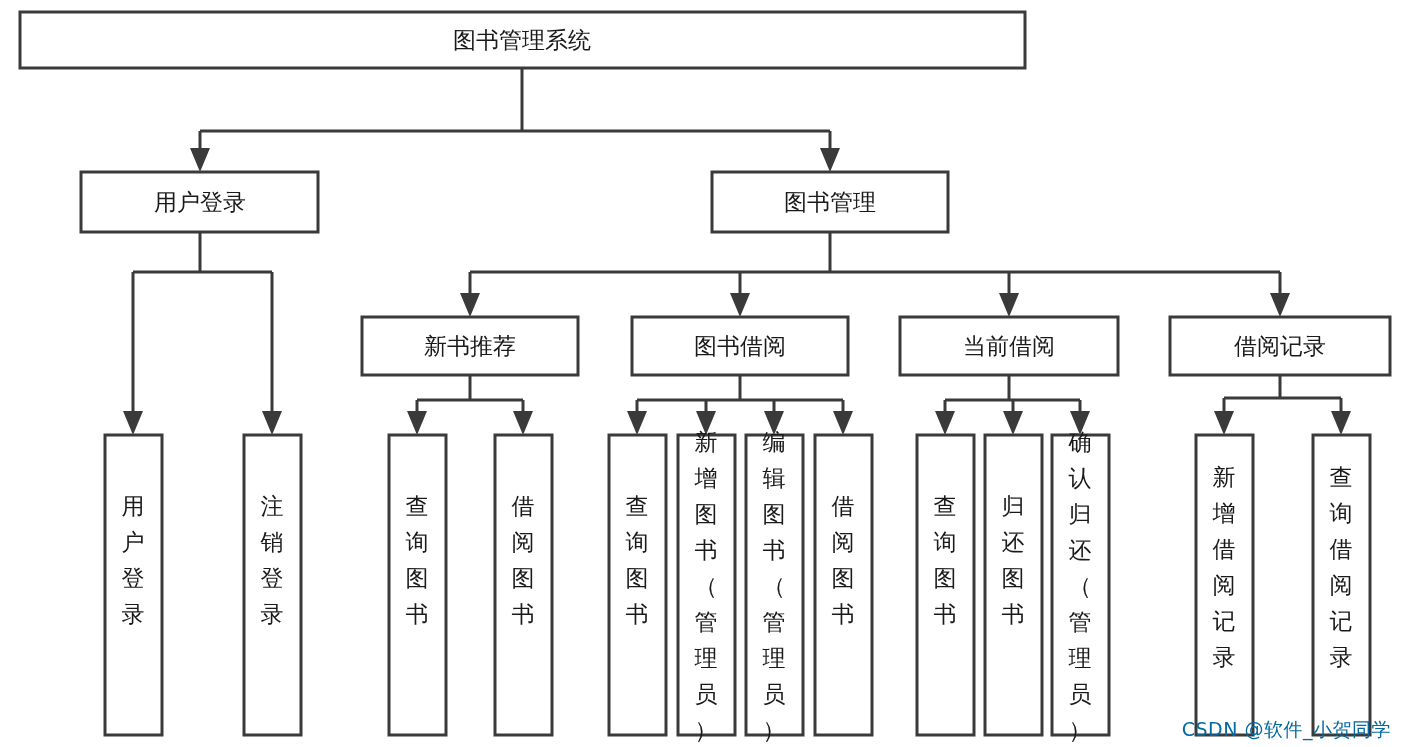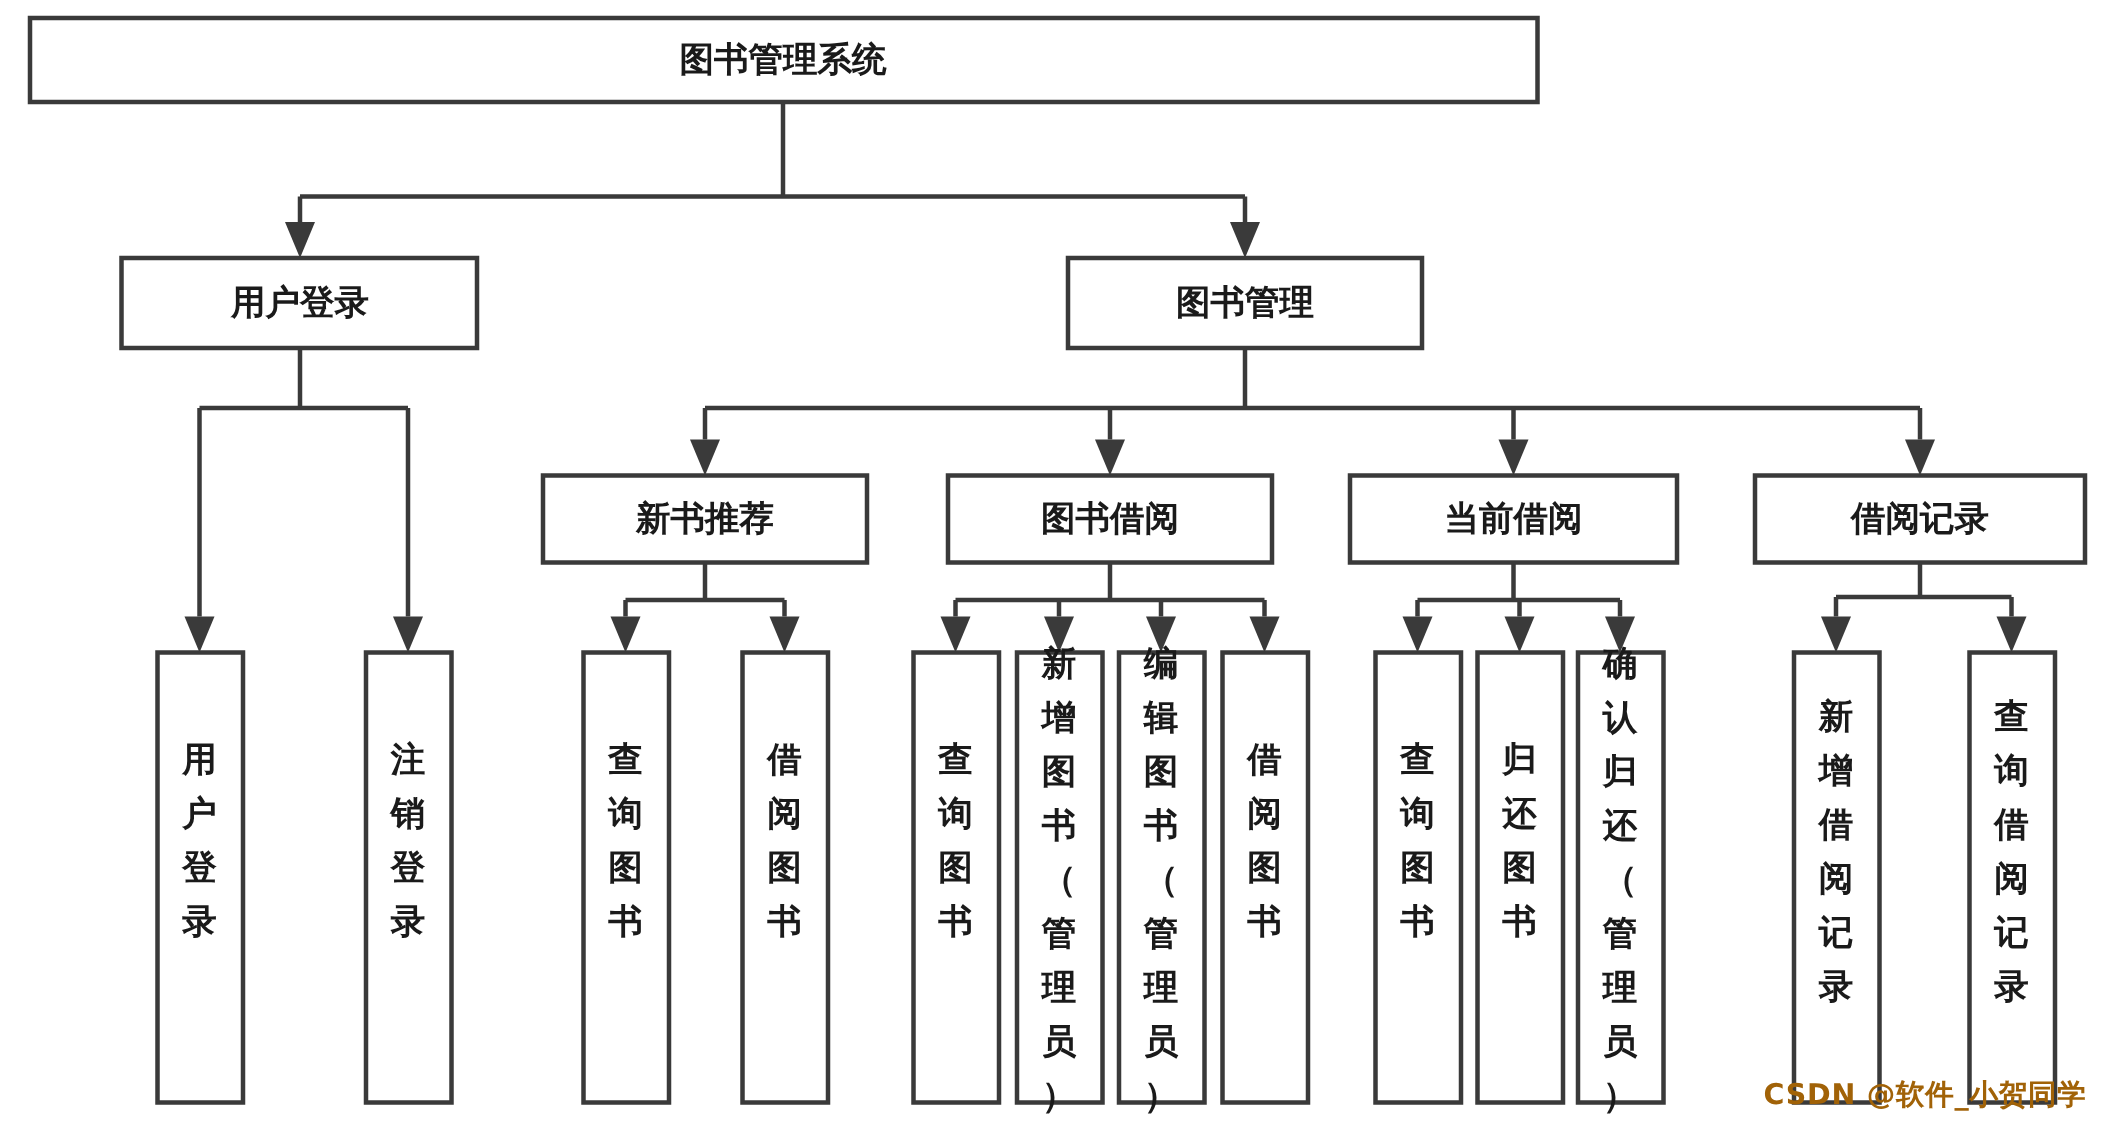--- a/index.html
+++ b/index.html
@@ -11,21 +11,20 @@
     width: 1405px;
     height: 747px;
     font-family: "DejaVu Sans", "Liberation Sans", sans-serif;
     overflow: hidden;
     position: relative;
   }
   #diagram-root {
     position: relative;
     width: 1405px;
     height: 747px;
-    font-weight: bold;
   }
   svg#tree-svg {
     position: absolute;
     top: 0;
     left: 0;
     width: 1405px;
     height: 747px;
     display: block;
   }
   .node-box {
@@ -55,21 +54,21 @@
     font-size: 23px;
     fill: #1a1a1a;
     text-anchor: middle;
   }
   .watermark {
     position: absolute;
     right: 14px;
     bottom: 4px;
     font-family: "DejaVu Sans", "Liberation Sans", sans-serif;
     font-size: 19px;
-    color: #a16207;
+    color: #0369a1;
     white-space: nowrap;
     letter-spacing: 0.5px;
   }
 </style>
 </head>
 <body>
 
 <div id="diagram-root">
   <svg id="tree-svg" viewBox="0 0 1405 747">
     <defs></defs>

